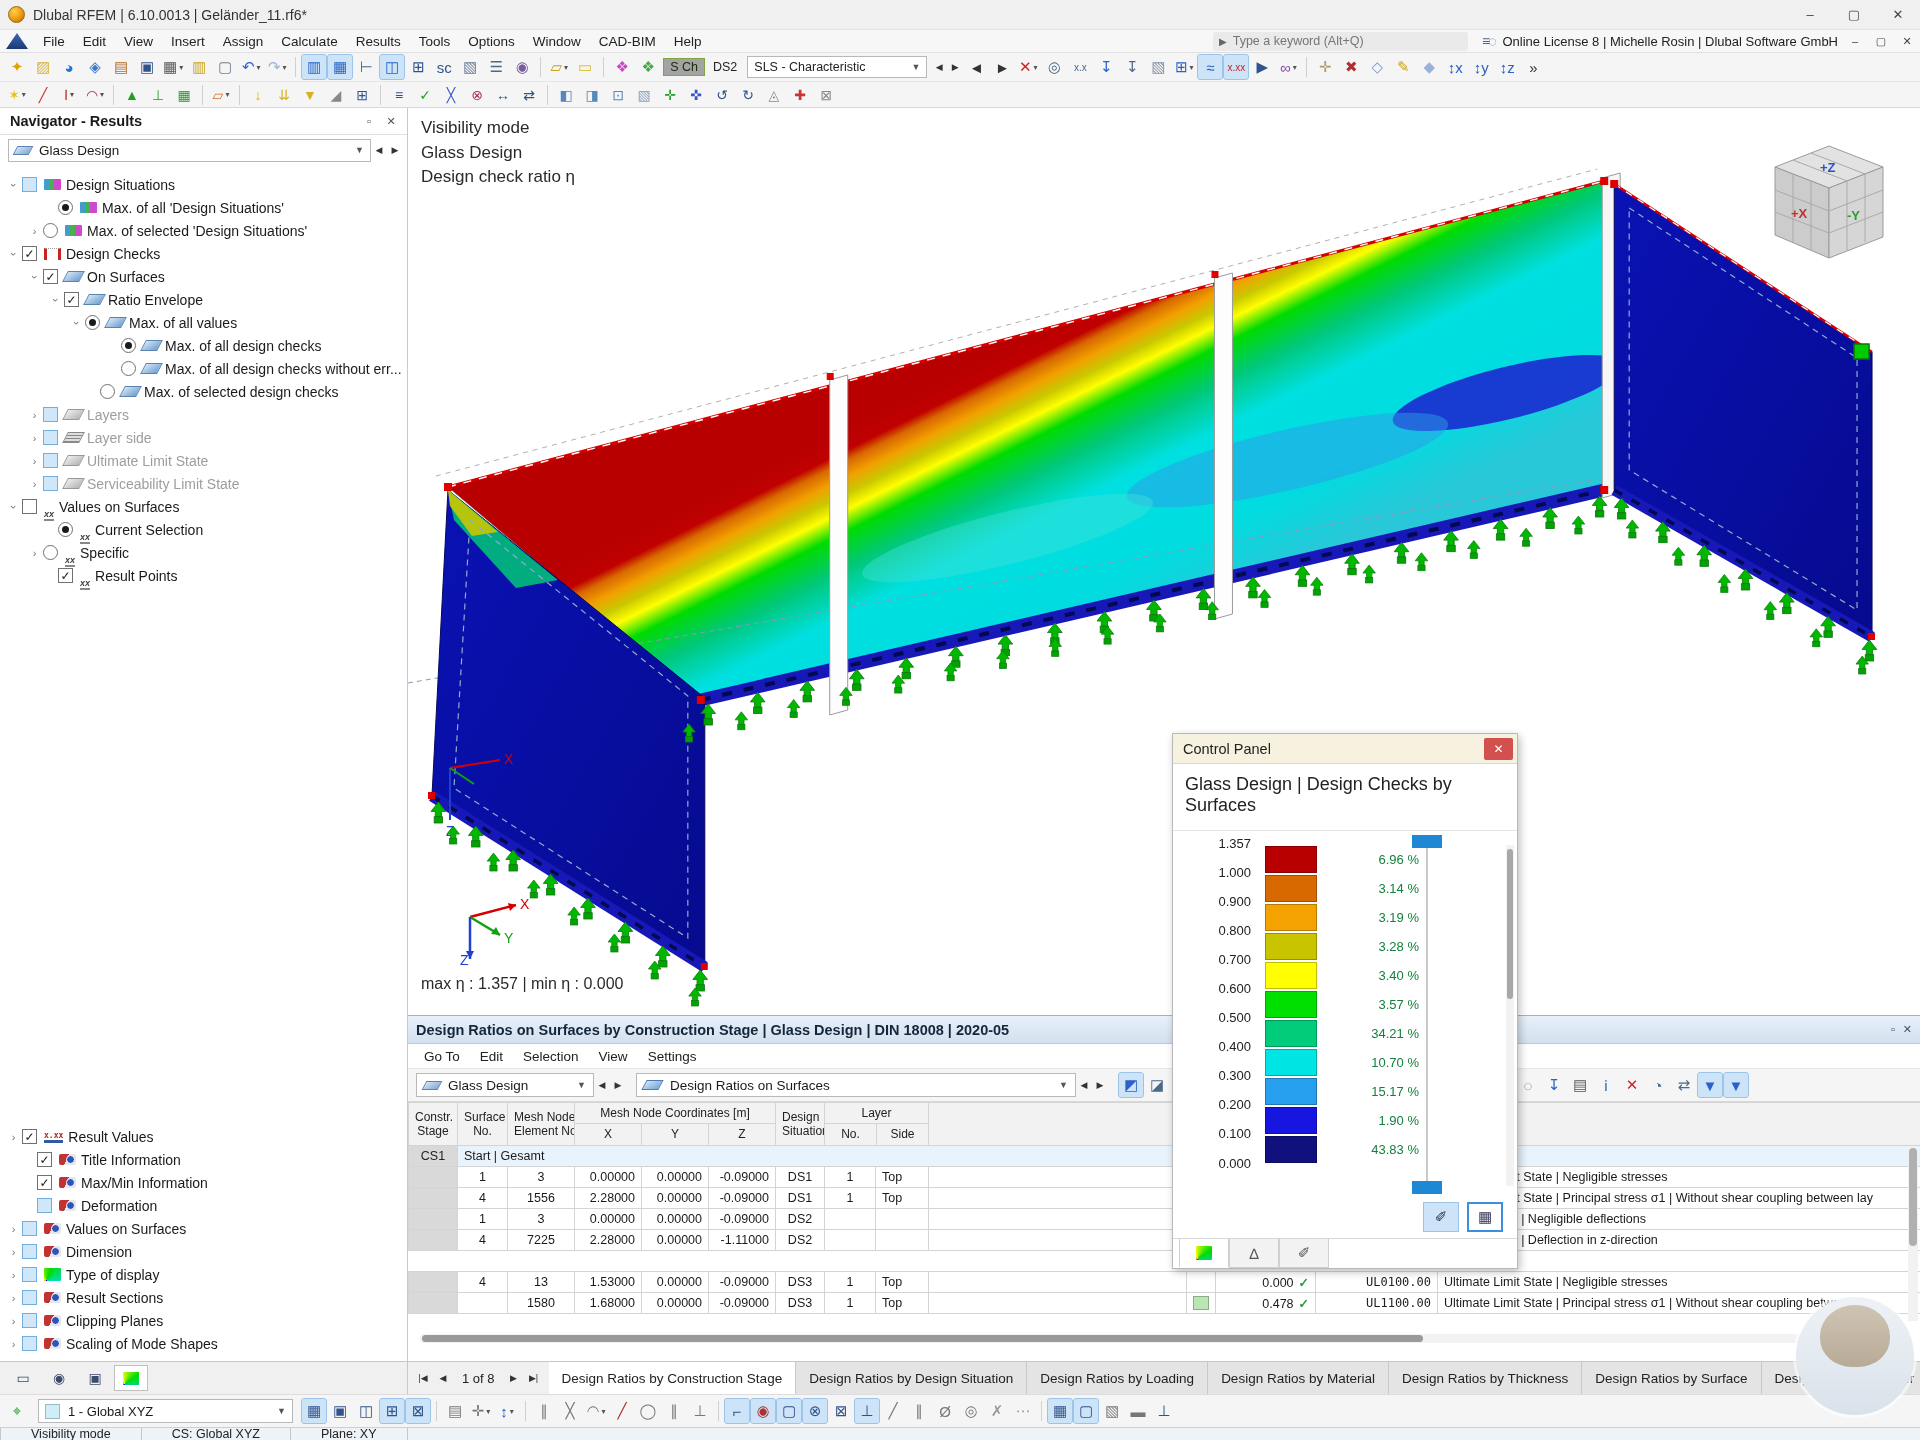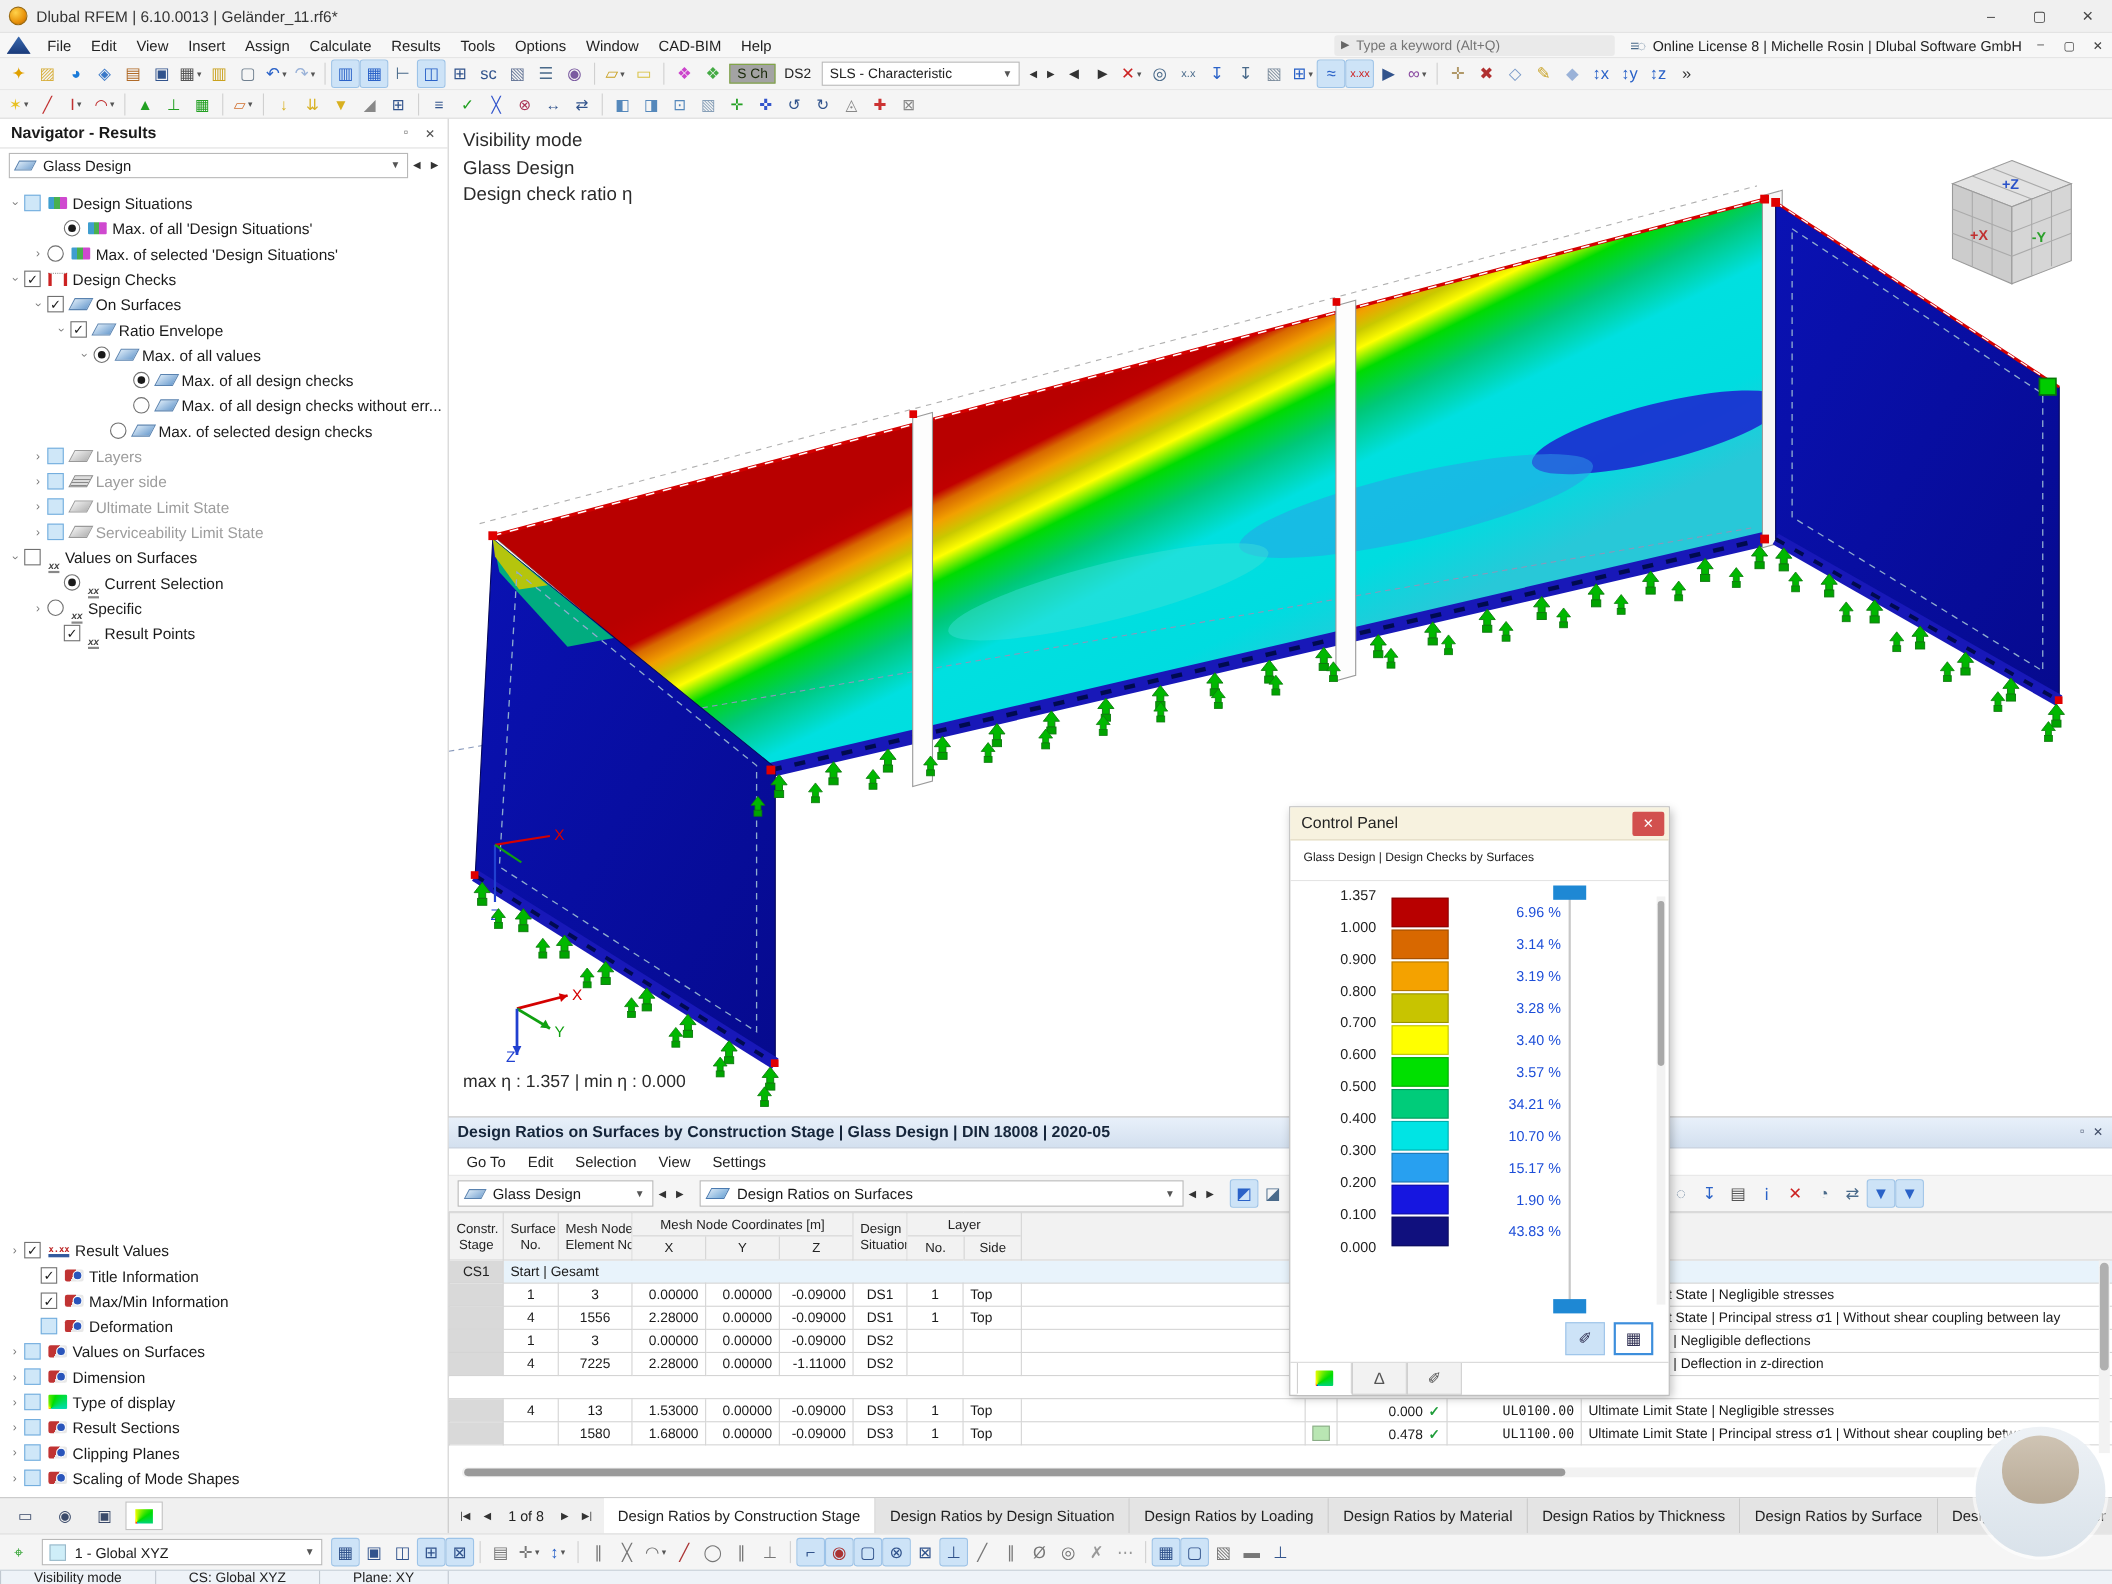--- a/index.html
+++ b/index.html
@@ -81,27 +81,27 @@
   .viewport { position:relative; flex:1; background:#fff; overflow:hidden; }
   .vp-overlay { position:absolute; left:13px; top:8px; font-size:17px; color:#2a2a2a; line-height:1.45; }
   .vp-maxmin { position:absolute; left:13px; bottom:22px; font-size:16px; color:#2a2a2a; }
   .navcube { position:absolute; right:18px; top:32px; }
 
   
   .cpanel { position:absolute; left:1172px; top:733px; width:346px; height:536px; background:#fff; border:1px solid #b8b8b8; box-shadow:2px 3px 8px rgba(0,0,0,.25); z-index:40; display:flex; flex-direction:column;}
   .cpanel-title { height:30px; background:#f7f2df; display:flex; align-items:center; padding:0 4px 0 10px; border-bottom:1px solid #e0d9c0; }
   .cpanel-title .t { font-size:14.5px; color:#222; }
   .cp-close { margin-left:auto; width:29px; height:22px; background:#d2504e; color:#fff; display:flex; align-items:center; justify-content:center; font-size:12px; border-radius:2px;}
-  .cp-sub { padding:10px 12px 14px; font-size:11px; color:#222; border-bottom:1px solid #e4e4e4;}
+  .cp-sub { padding:10px 12px 14px; font-size:18px; color:#222; border-bottom:1px solid #e4e4e4;}
   .cp-scale { position:relative; flex:1; padding-top:14px; }
   .cp-row { display:flex; align-items:center; height:29px; position:relative; }
   .cp-tick { position:absolute; left:0; top:-9px; width:78px; text-align:right; font-size:13px; color:#222; }
   .cp-tick.last { top:auto; bottom:-7px; }
   .cp-band { position:absolute; left:92px; width:52px; height:27px; border:1px solid #cfcfcf; border-top:none; }
-  .cp-pct { position:absolute; left:158px; width:88px; text-align:right; font-size:13px; color:#1d4ed8; }
+  .cp-pct { position:absolute; left:158px; width:88px; text-align:right; font-size:13px; color:#15803d; }
   .cp-slider { position:absolute; left:253px; top:14px; bottom:10px; width:2px; background:#c8c8c8; }
   .cp-handle { position:absolute; left:239px; width:30px; height:13px; background:#1e88d4; }
   .cp-scrollbar { position:absolute; right:3px; top:14px; bottom:10px; width:8px; background:#f2f2f2; }
   .cp-thumb { position:absolute; top:4px; width:6px; left:1px; height:150px; background:#a8a8a8; border-radius:3px;}
   .cp-btnrow { height:42px; display:flex; align-items:center; justify-content:flex-end; padding-right:14px; gap:8px; }
   .cp-btn { width:36px; height:30px; display:flex; align-items:center; justify-content:center; font-size:15px; color:#335; }
   .cp-btn.b1 { background:#cde3f7; border:1px solid #9cc3e8;}
   .cp-btn.b2 { border:2px solid #3d8edc; }
   .cp-tabs { height:30px; border-top:1px solid #d8d8d8; display:flex; align-items:flex-start; padding-left:6px;}
   .cp-tab { width:50px; height:29px; display:flex; align-items:center; justify-content:center; font-size:15px; color:#555; border:1px solid #d0d0d0; border-top:none; background:#f2f2f2;}

